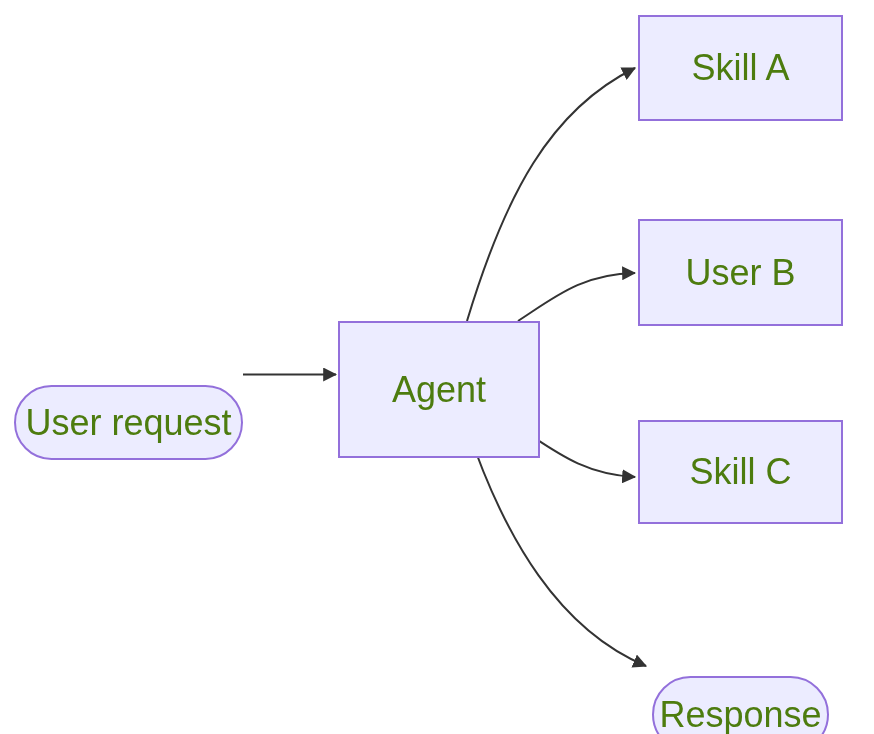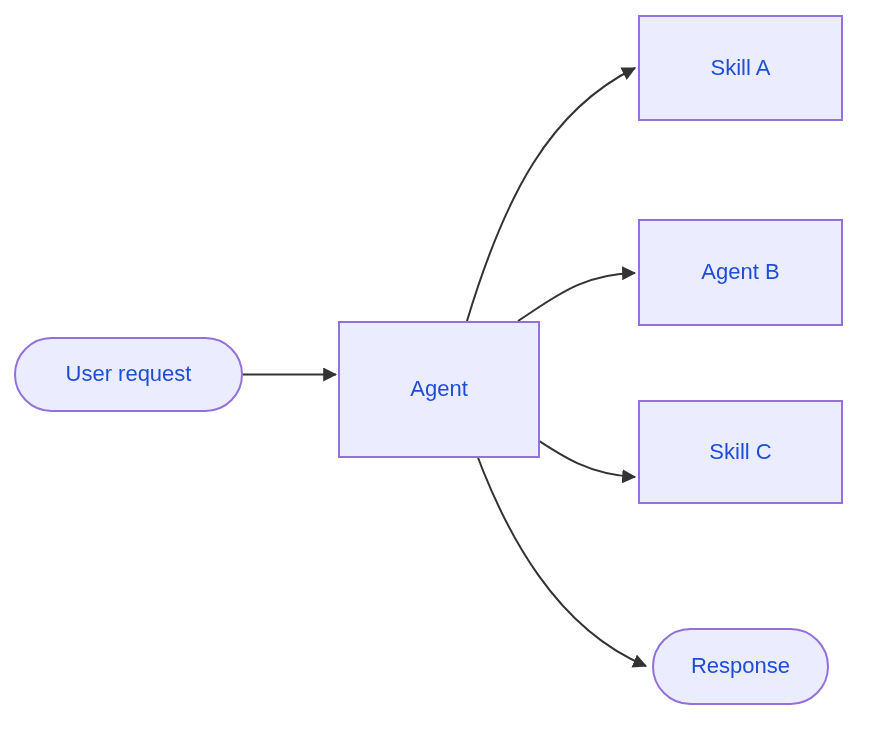--- a/index.html
+++ b/index.html
@@ -25,34 +25,34 @@
   .node {
     position: absolute;
     box-sizing: border-box;
     background: #ECECFF;
     border: 2px solid #9370DB;
     display: flex;
     align-items: center;
     justify-content: center;
   }
   .node .label {
-    color: #1d4ed8;
-    font-size: 22px;
+    color: #4d7c0f;
+    font-size: 36px;
     line-height: 1.2;
     white-space: nowrap;
   }
   .rect-node { border-radius: 0; }
-  .stadium-node { border-radius: 40px; }
+  .stadium-node { border-radius: 40px; margin-top: 48px; }
 
   
   #node-user-request { left: 14px;  top: 337px; width: 229px; height: 75px;  border-radius: 37.5px; }
   #node-agent        { left: 338px; top: 321px; width: 202px; height: 137px; }
   #node-skill-a      { left: 638px; top: 15px;  width: 205px; height: 106px; }
   #node-skill-b      { left: 638px; top: 219px; width: 205px; height: 107px; }
-  #node-skill-c      { left: 638px; top: 400px; width: 205px; height: 104px; }
+  #node-skill-c      { left: 638px; top: 420px; width: 205px; height: 104px; }
   #node-response     { left: 652px; top: 628px; width: 177px; height: 77px;  border-radius: 38.5px; text-align: center; }
 
   .edge {
     fill: none;
     stroke: #333333;
     stroke-width: 2px;
   }
 </style>
 </head>
 <body>
@@ -79,21 +79,21 @@
 
   <div id="node-agent" class="node rect-node">
     <span class="label">Agent</span>
   </div>
 
   <div id="node-skill-a" class="node rect-node">
     <span class="label">Skill A</span>
   </div>
 
   <div id="node-skill-b" class="node rect-node">
-    <span class="label">Agent B</span>
+    <span class="label">User B</span>
   </div>
 
   <div id="node-skill-c" class="node rect-node">
     <span class="label">Skill C</span>
   </div>
 
   <div id="node-response" class="node stadium-node">
     <span class="label">Response</span>
   </div>
 

